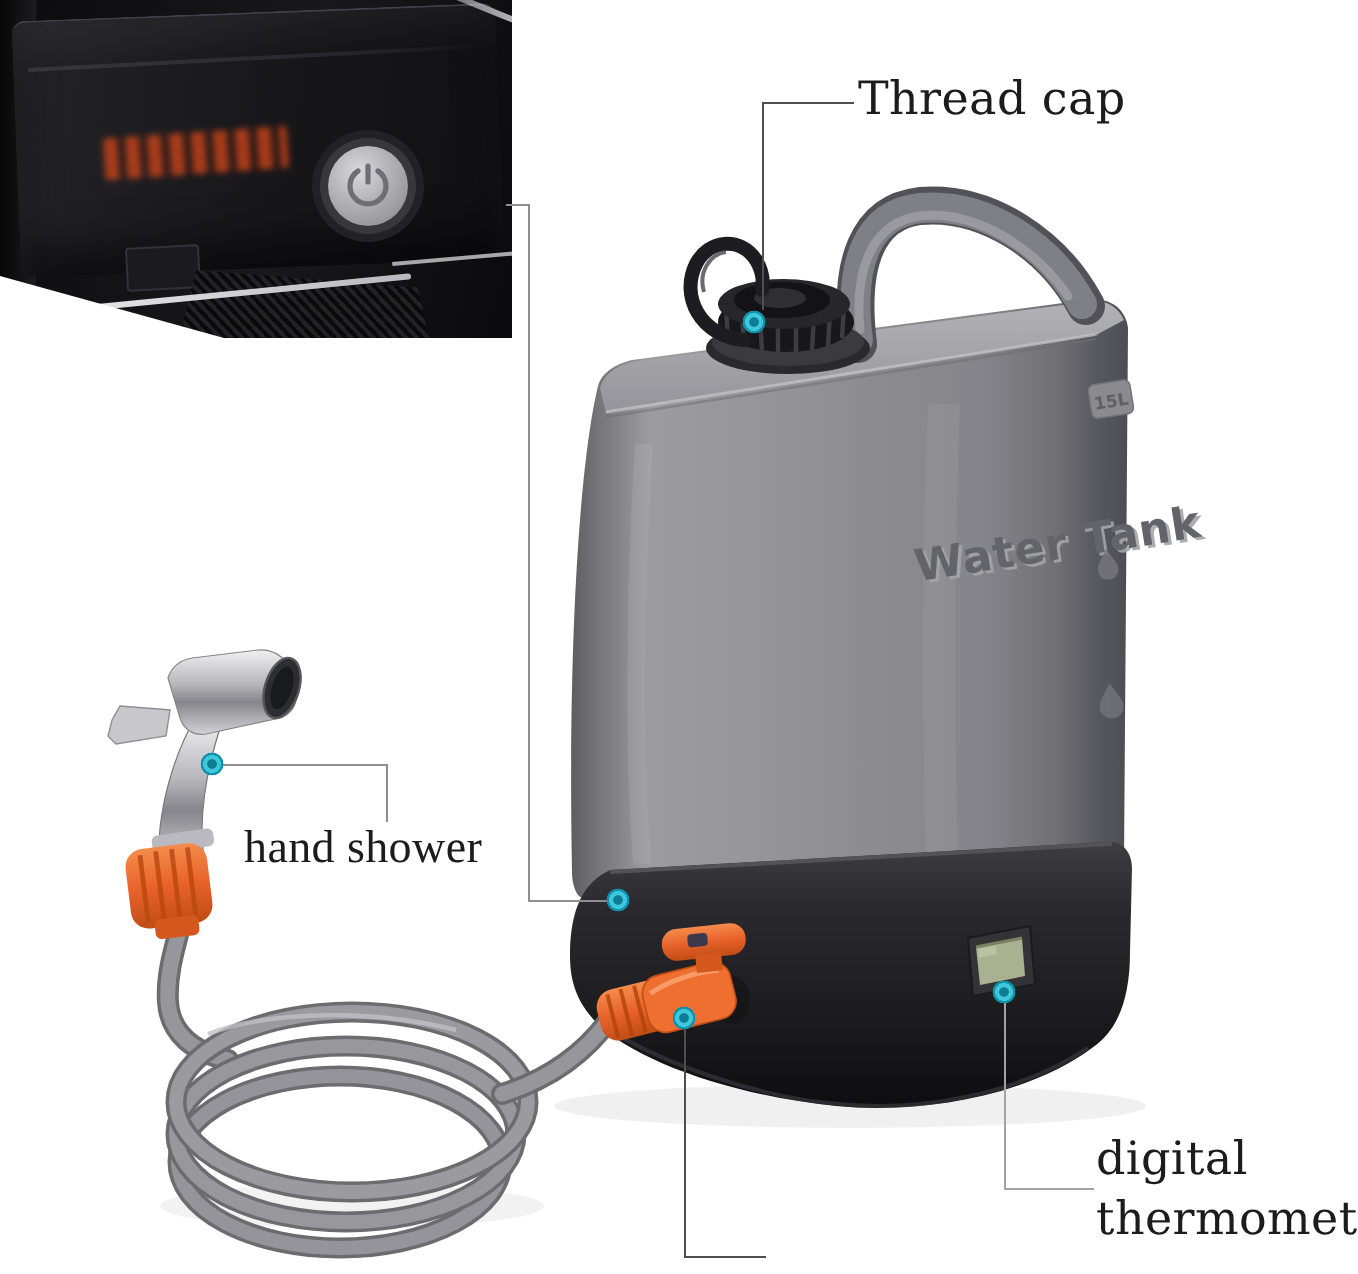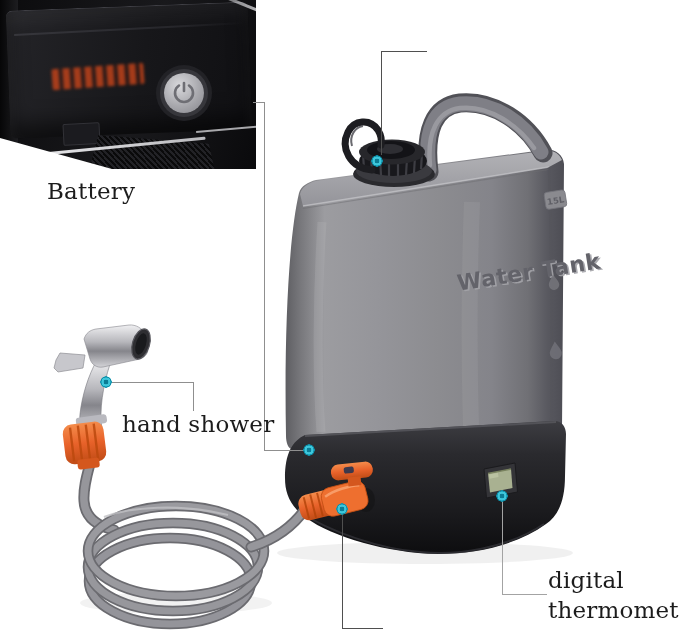--- a/index.html
+++ b/index.html
@@ -251,20 +251,20 @@
 
   <div class="cl c-light" style="left:502px;top:501px;width:1px;height:93px;"></div>
   <div class="cl c-light" style="left:502px;top:594px;width:45px;height:1px;"></div>
 
   <div class="dot" style="left:371px;top:155px;"></div>
   <div class="dot" style="left:303px;top:444px;"></div>
   <div class="dot" style="left:100px;top:376px;"></div>
   <div class="dot" style="left:336px;top:503px;"></div>
   <div class="dot" style="left:496px;top:490px;"></div>
 
-  <div class="label" style="left:47px;top:178px;">Battery</div>
-  <div class="label" style="left:122px;top:411px;">hand shower</div>
+  <div class="label" style="left:429px;top:37px;">Thread cap</div>
+  <div class="label" style="left:122px;top:411px;font-family:Liberation Serif, serif;">hand shower</div>
   <div class="label label-2l" style="left:548px;top:565px;">
     <div>digital</div>
     <div>thermometer</div>
   </div>
 
 </div>
 
 </body></html>

